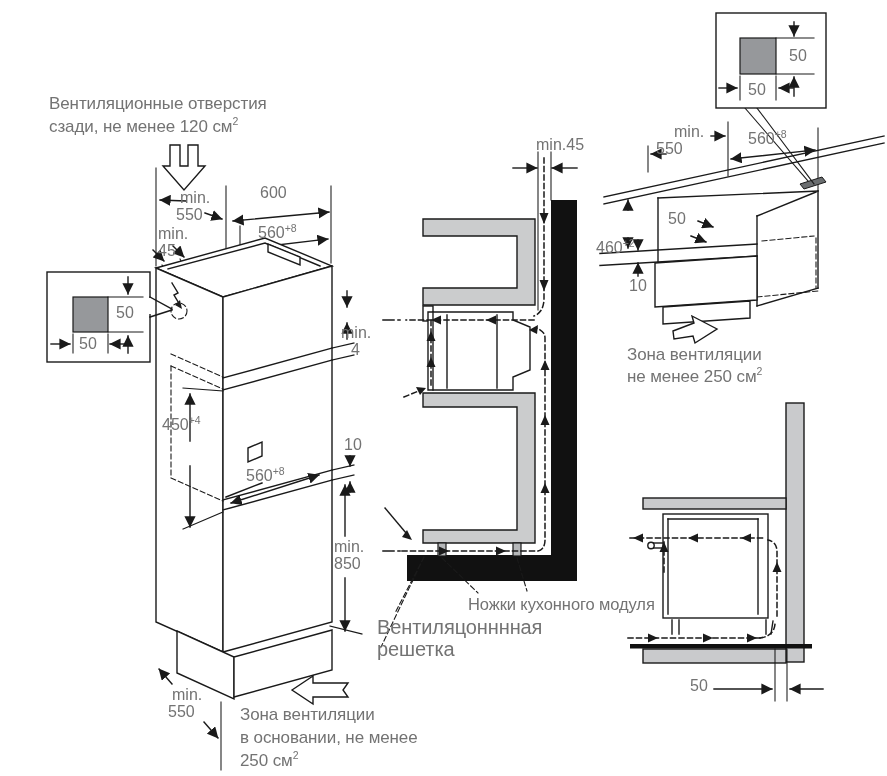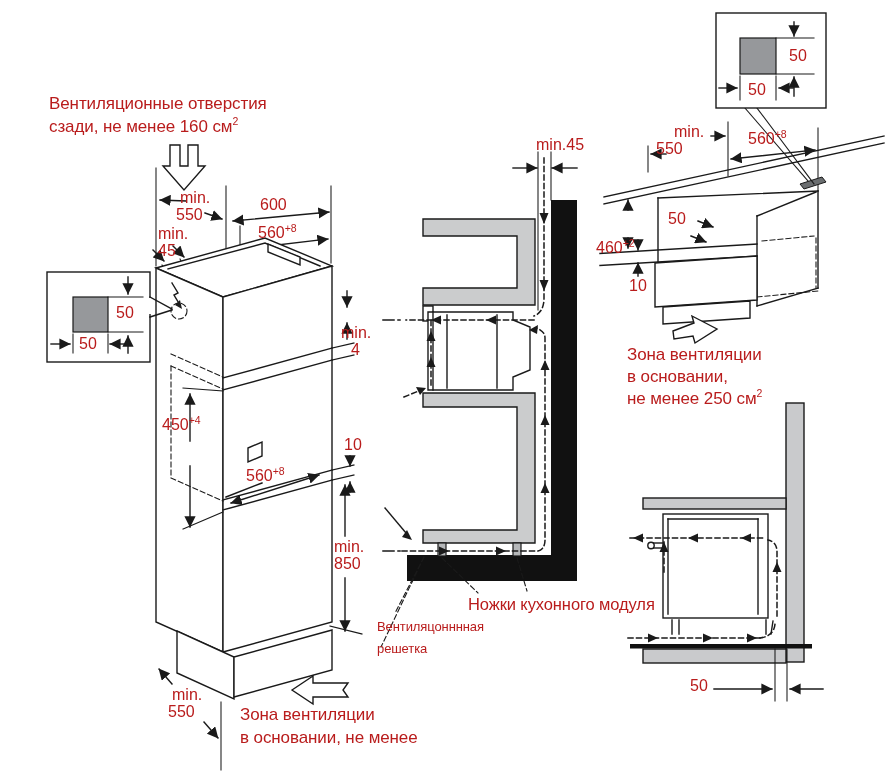--- a/index.html
+++ b/index.html
@@ -1,19 +1,19 @@
 <!DOCTYPE html>
 <html><head>
 <meta charset="utf-8">
 <style>
   html,body{margin:0;padding:0;background:#fff;}
   #stage{position:relative;width:887px;height:776px;background:#fff;overflow:hidden;
          font-family:"Liberation Sans",sans-serif;color:#3a3a3c;}
   #art{position:absolute;left:0;top:0;}
-  .lbl{position:absolute;white-space:nowrap;color:#b91c1c;}
+  .lbl{position:absolute;white-space:nowrap;color:#737373;}
   .big{font-size:17px;line-height:23px;letter-spacing:-0.1px;}
   .dim{font-size:16px;line-height:17px;}
   .lbl sup{font-size:10.5px;vertical-align:super;line-height:0;}
   .ind4{padding-left:4px;}
   .ind10{padding-left:10px;}
   .ind18{padding-left:18px;}
   
   .k{stroke:#1a1a1a;stroke-width:1.4;fill:none;stroke-linecap:square;}
   .t{stroke-width:1.05;}
   .w{fill:#fff;}
@@ -262,29 +262,29 @@
 
     <line class="k t" x1="775" y1="649" x2="775" y2="701"></line>
     <line class="k t" x1="787" y1="649" x2="787" y2="701"></line>
     <line class="k" x1="714" y1="689" x2="772" y2="689" marker-end="url(#ah)"></line>
     <line class="k" x1="823" y1="689" x2="790" y2="689" marker-end="url(#ah)"></line>
   </g>
 </svg>
 
 <div class="lbl big" style="left:36px;top:92px;margin-left:13px;">
   <div>Вентиляционные отверстия</div>
-  <div><span>сзади, не менее 160 см</span><sup>2</sup></div>
+  <div><span>сзади, не менее 120 см</span><sup>2</sup></div>
 </div>
 
 <div class="lbl dim" style="left:176px;top:189px;">
   <div class="ind4">min.</div>
   <div>550</div>
 </div>
 
-<div class="lbl dim" style="left:260px;top:196px;">600</div>
+<div class="lbl dim" style="left:260px;top:184px;">600</div>
 
 <div class="lbl dim" style="left:158px;top:225px;">
   <div>min.</div>
   <div>45</div>
 </div>
 
 <div class="lbl dim" style="left:258px;top:224px;">
   <span>560</span><sup>+8</sup>
 </div>
 
@@ -312,27 +312,28 @@
   <div class="ind4">min.</div>
   <div>550</div>
 </div>
 
 <div class="lbl dim" style="left:116px;top:304px;">50</div>
 <div class="lbl dim" style="left:79px;top:335px;">50</div>
 
 <div class="lbl big" style="left:240px;top:703px;">
   <div>Зона вентиляции</div>
   <div>в основании, не менее</div>
+  <div><span>250 см</span><sup>2</sup></div>
 </div>
 
 <div class="lbl dim" style="left:536px;top:136px;text-align:right;">min.45</div>
 
 <div class="lbl big" style="left:468px;top:593px;font-size:16.5px;">Ножки кухонного модуля</div>
 
-<div class="lbl big" style="left:377px;top:616px;font-size:13px;line-height:22px;">
+<div class="lbl big" style="left:377px;top:616px;font-size:20px;line-height:22px;">
   <div>Вентиляцонннная</div>
   <div>решетка</div>
 </div>
 
 <div class="lbl dim" style="left:789px;top:47px;">50</div>
 <div class="lbl dim" style="left:748px;top:81px;">50</div>
 
 <div class="lbl dim" style="left:656px;top:123px;">
   <div class="ind18">min.</div>
   <div>550</div>
@@ -345,19 +346,18 @@
 <div class="lbl dim" style="left:596px;top:203px;margin-top:36px;">
   <span>460</span><sup>+2</sup>
 </div>
 
 <div class="lbl dim" style="left:668px;top:210px;">50</div>
 
 <div class="lbl dim" style="left:629px;top:277px;">10</div>
 
 <div class="lbl big" style="left:627px;top:344px;line-height:22px;">
   <div>Зона вентиляции</div>
-  <div>в основании,</div>
   <div><span>не менее 250 см</span><sup>2</sup></div>
 </div>
 
 <div class="lbl dim" style="left:690px;top:677px;">50</div>
 
 </div>
 
 </body></html>

